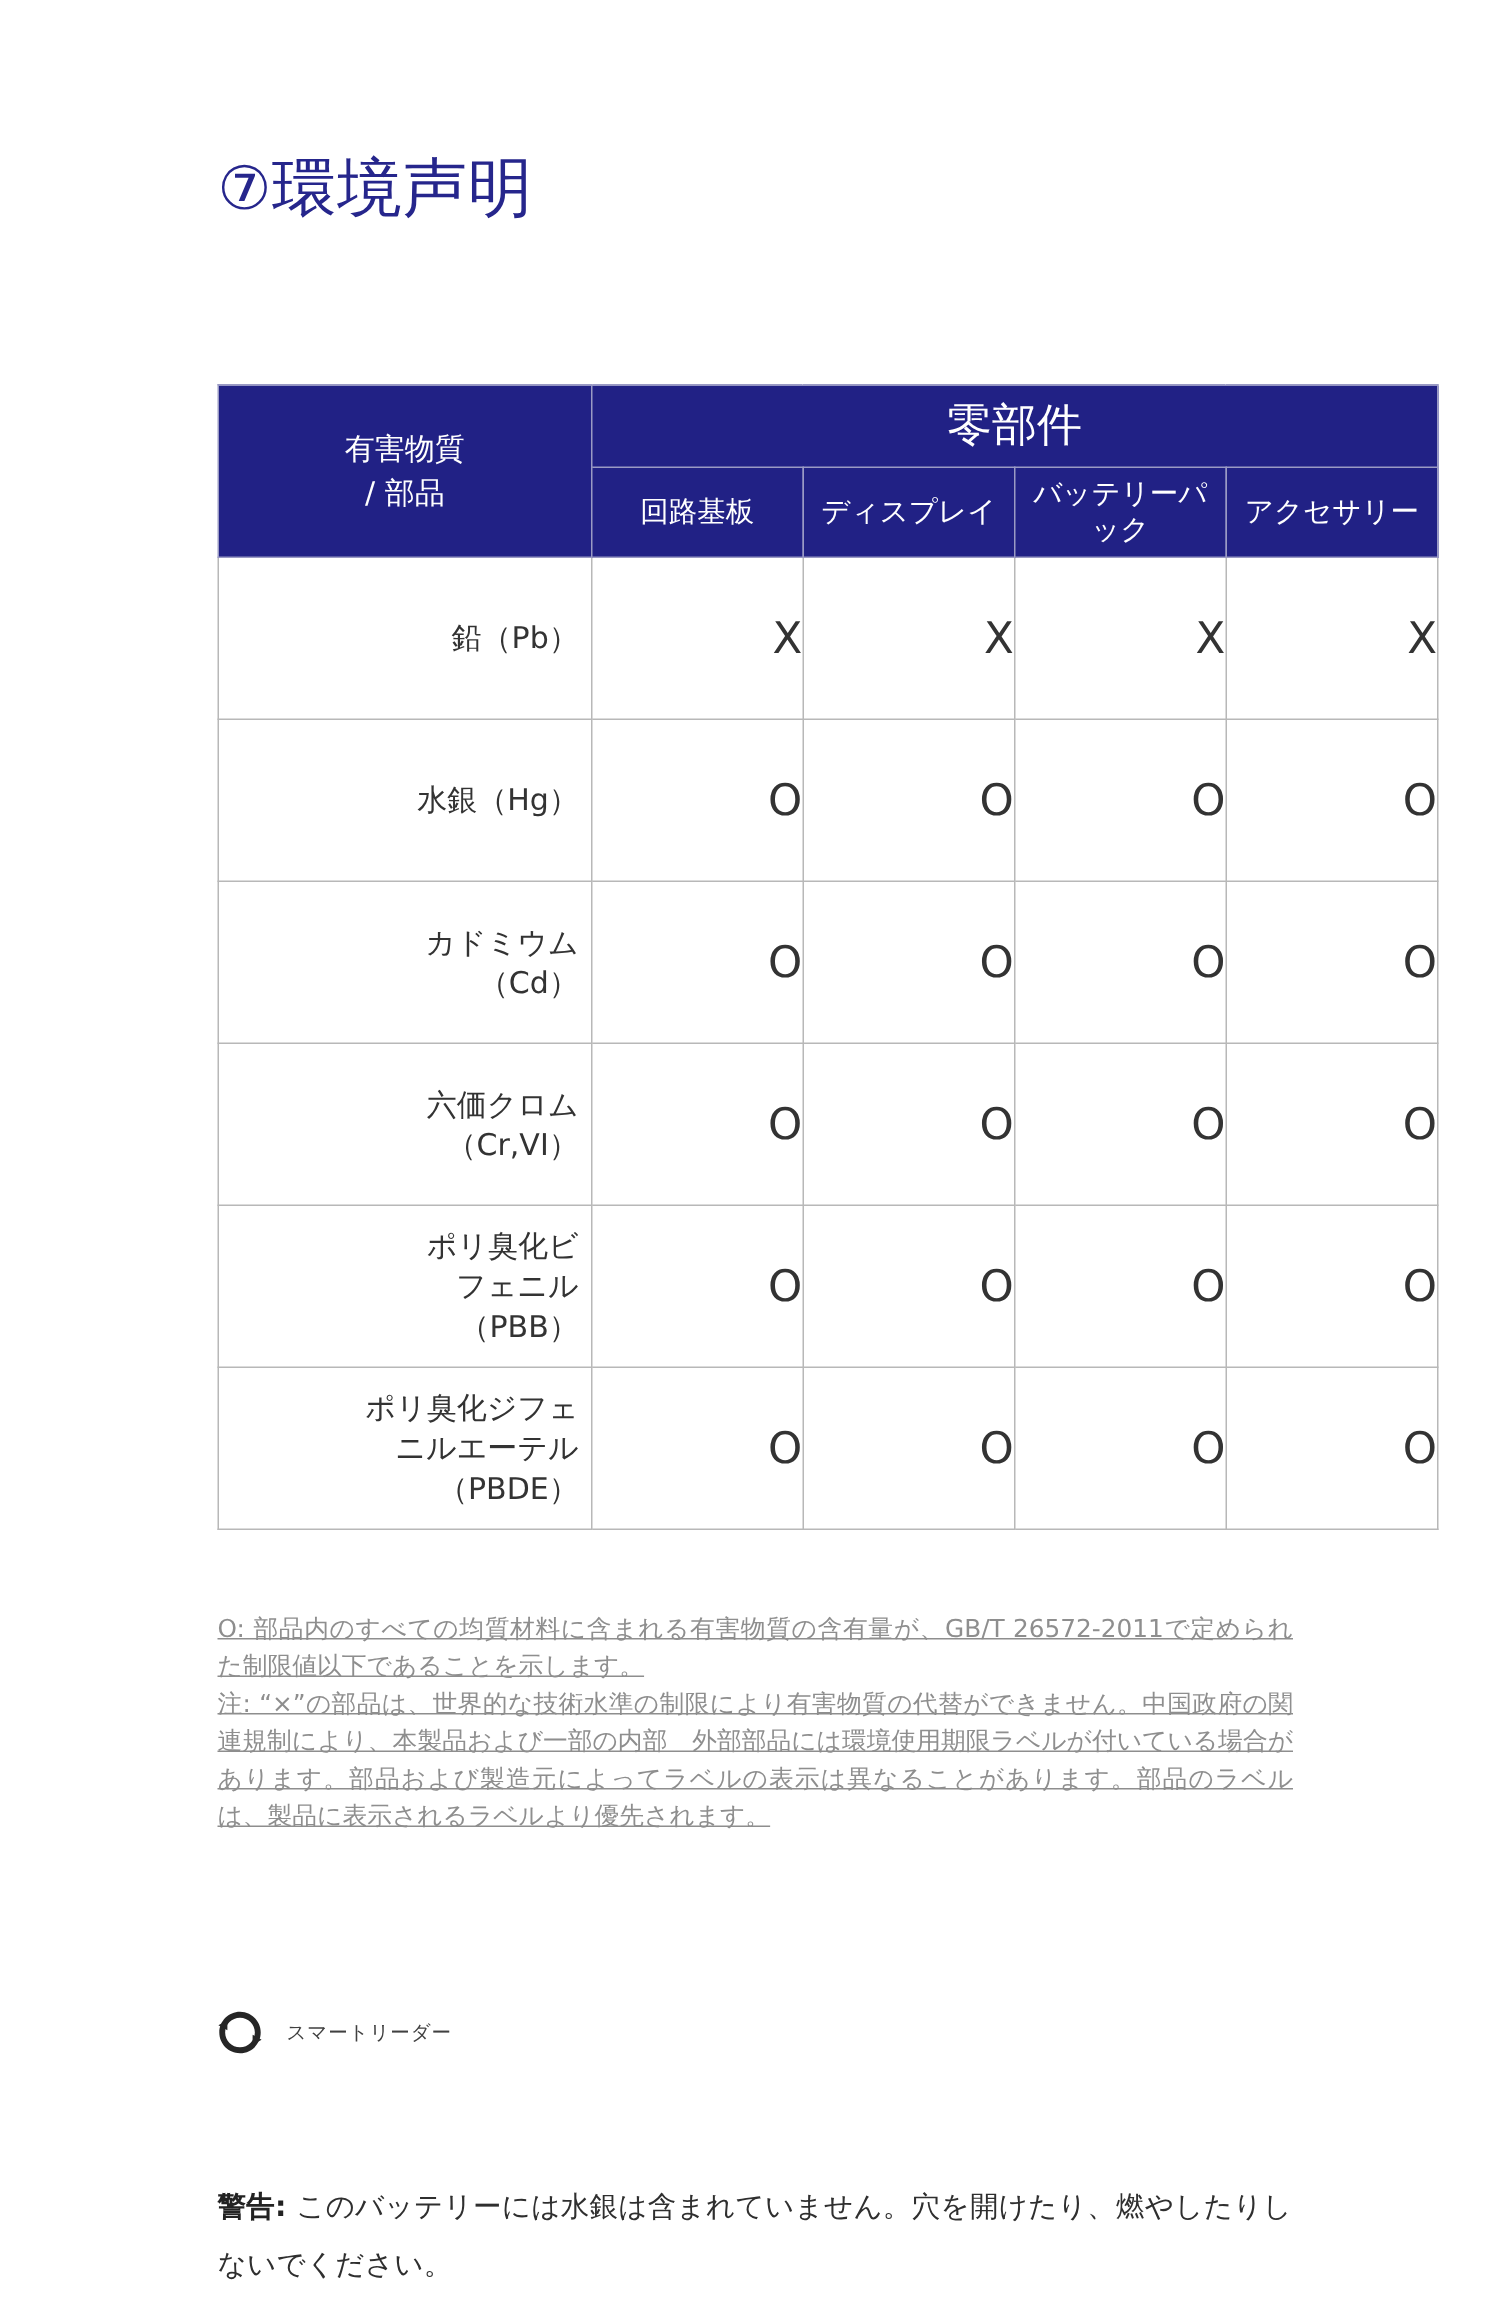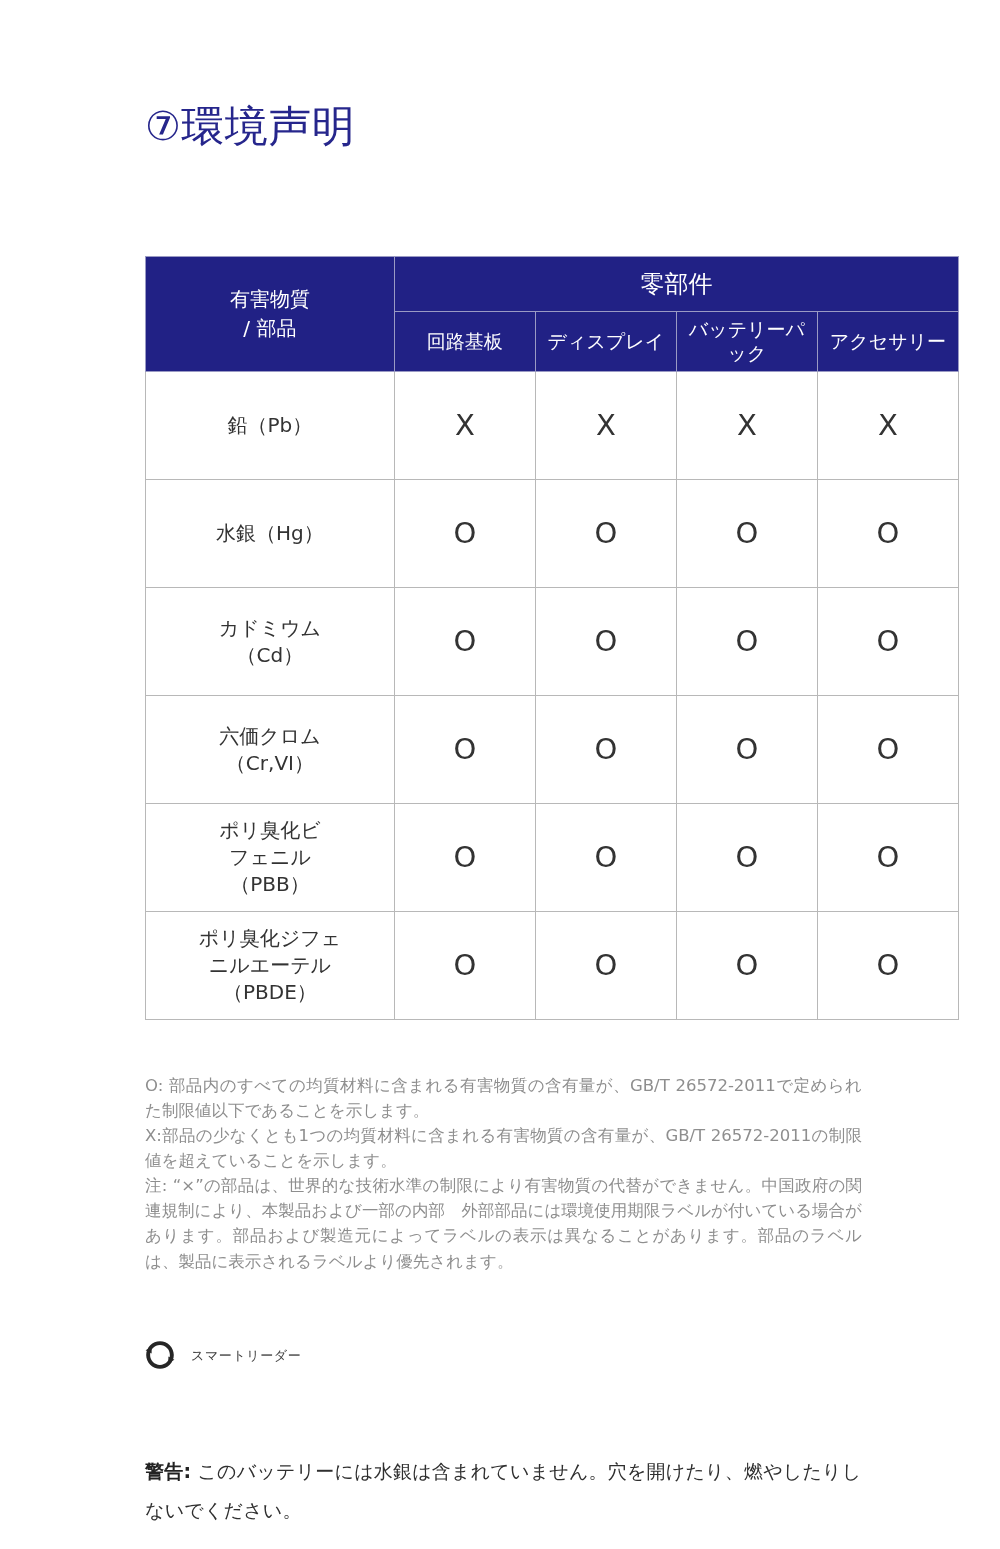--- a/index.html
+++ b/index.html
@@ -63,35 +63,35 @@
     text-align: center;
     vertical-align: middle;
   }
   .th-row-label {
     width: 217px;
     font-size: 20px;
     line-height: 1.45;
     padding: 4px 6px !important;
   }
   .th-group {
-    font-size: 24px;
+    font-size: 30px;
     height: 54px;
     line-height: 1.2;
   }
   .th-comp {
     font-size: 19px;
     line-height: 1.22;
     height: 55px;
     padding: 2px 3px !important;
   }
   .col-comp { width: 123px; }
 
   .subst-table tbody td {
     background: #ffffff;
-    text-align: center;
+    text-align: right;
     vertical-align: middle;
     color: #333333;
   }
   .cell-name {
     font-size: 20px;
     line-height: 1.35;
     color: #2d2d2d;
     padding: 6px 8px !important;
   }
   .cell-mark {
@@ -109,20 +109,21 @@
     top: 1073px;
     width: 717px;
     color: #8e8e8e;
     font-size: 16.5px;
     line-height: 1.52;
     text-align: justify;
     text-justify: inter-character;
   }
   .footnotes p {
     margin: 0;
+    text-decoration: underline;
   }
   .fn-just {
     text-align: justify;
     text-align-last: left;
   }
 
   
   .section-mark {
     position: absolute;
     left: 145px;
@@ -238,21 +239,20 @@
         <td class="cell-mark">O</td>
         <td class="cell-mark">O</td>
         <td class="cell-mark">O</td>
         <td class="cell-mark">O</td>
       </tr>
     </tbody>
   </table>
 
   <div class="footnotes">
     <p class="fn-just">O: 部品内のすべての均質材料に含まれる有害物質の含有量が、GB/T 26572-2011で定められた制限値以下であることを示します。</p>
-    <p class="fn-just">X:部品の少なくとも1つの均質材料に含まれる有害物質の含有量が、GB/T 26572-2011の制限値を超えていることを示します。</p>
     <p class="fn-just">注: “×”の部品は、世界的な技術水準の制限により有害物質の代替ができません。中国政府の関連規制により、本製品および一部の内部　外部部品には環境使用期限ラベルが付いている場合があります。部品および製造元によってラベルの表示は異なることがあります。部品のラベルは、製品に表示されるラベルより優先されます。</p>
   </div>
 
   <div class="section-mark">
     <svg class="epup-icon" viewBox="0 0 100 100" aria-hidden="true">
       <g fill="#262626">
 
         <path d="M50 4 C75.4 4 96 24.6 96 50 C96 75.4 75.4 96 50 96 C24.6 96 4 75.4 4 50 C4 24.6 24.6 4 50 4 Z
                  M50 17 C31.8 17 17 31.8 17 50 C17 68.2 31.8 83 50 83 C68.2 83 83 68.2 83 50 C83 31.8 68.2 17 50 17 Z" fill-rule="evenodd"></path>
         <polygon points="2,34 22,23 22,45"></polygon>

